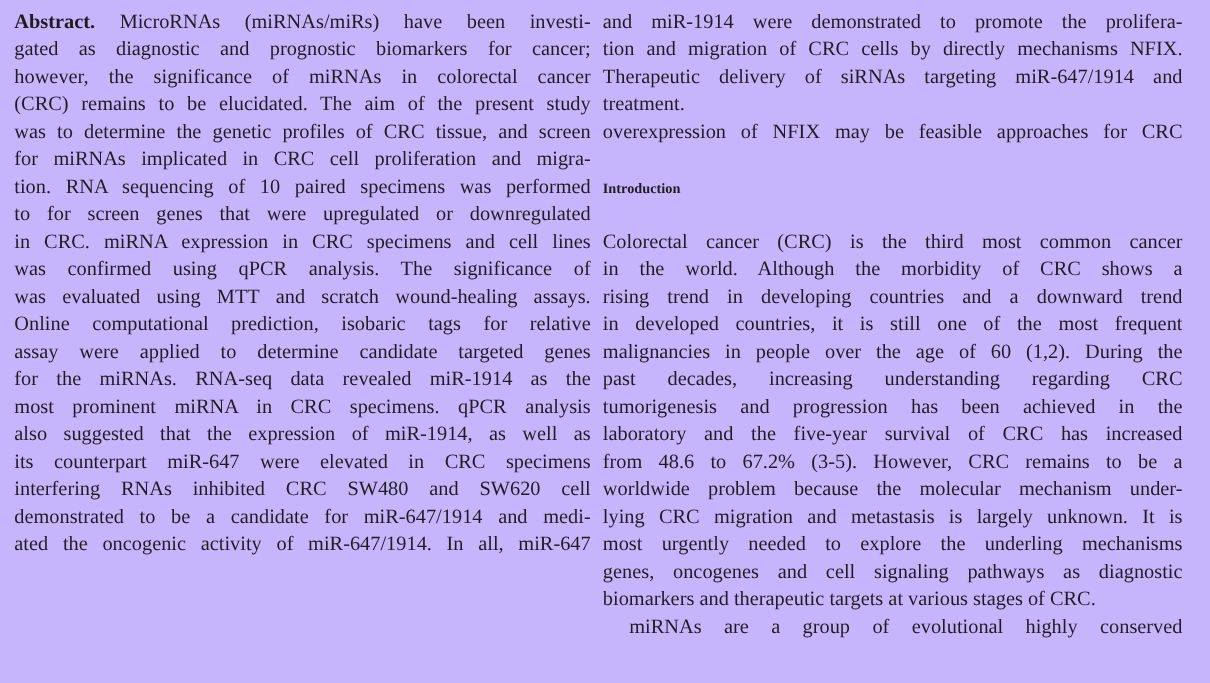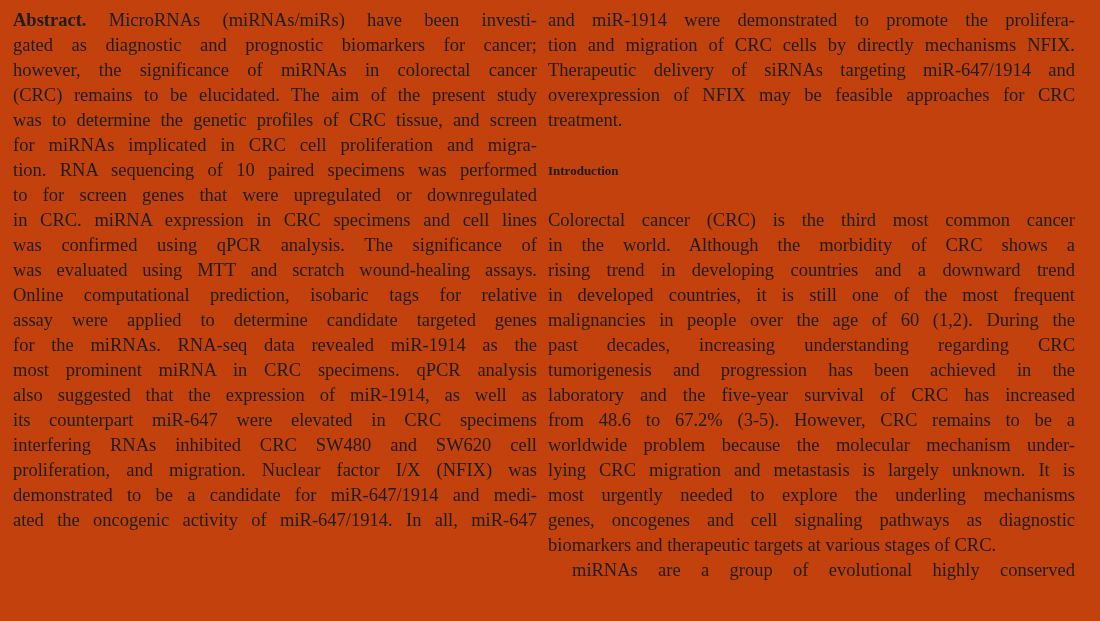--- a/index.html
+++ b/index.html
@@ -38,53 +38,52 @@
     font-weight: bold;
     text-align: left;
     text-align-last: left;
   }
 
   .bold { font-weight: bold; }
 </style>
 </head>
 <body>
 
-<div class="page" style="background: #c2410c; color: rgb(30, 30, 30);">
+<div class="page" style="background: #c4b5fd; color: rgb(30, 30, 30);">
 
   <div class="col col-left">
       <div class="line"><span class="bold">Abstract.</span> MicroRNAs (miRNAs/miRs) have been investi-</div>
       <div class="line">gated as diagnostic and prognostic biomarkers for cancer;</div>
       <div class="line">however, the significance of miRNAs in colorectal cancer</div>
       <div class="line">(CRC) remains to be elucidated. The aim of the present study</div>
       <div class="line">was to determine the genetic profiles of CRC tissue, and screen</div>
       <div class="line">for miRNAs implicated in CRC cell proliferation and migra-</div>
       <div class="line">tion. RNA sequencing of 10 paired specimens was performed</div>
       <div class="line">to for screen genes that were upregulated or downregulated</div>
       <div class="line">in CRC. miRNA expression in CRC specimens and cell lines</div>
       <div class="line">was confirmed using qPCR analysis. The significance of</div>
       <div class="line">was evaluated using MTT and scratch wound-healing assays.</div>
       <div class="line">Online computational prediction, isobaric tags for relative</div>
       <div class="line">assay were applied to determine candidate targeted genes</div>
       <div class="line">for the miRNAs. RNA-seq data revealed miR-1914 as the</div>
       <div class="line">most prominent miRNA in CRC specimens. qPCR analysis</div>
       <div class="line">also suggested that the expression of miR-1914, as well as</div>
       <div class="line">its counterpart miR-647 were elevated in CRC specimens</div>
       <div class="line">interfering RNAs inhibited CRC SW480 and SW620 cell</div>
-      <div class="line">proliferation, and migration. Nuclear factor I/X (NFIX) was</div>
       <div class="line">demonstrated to be a candidate for miR-647/1914 and medi-</div>
       <div class="line">ated the oncogenic activity of miR-647/1914. In all, miR-647</div>
     </div>
 
   <div class="col col-right">
     <div class="block">
         <div class="line">and miR-1914 were demonstrated to promote the prolifera-</div>
         <div class="line">tion and migration of CRC cells by directly mechanisms NFIX.</div>
         <div class="line">Therapeutic delivery of siRNAs targeting miR-647/1914 and</div>
+        <div class="line line-end">treatment.</div>
         <div class="line">overexpression of NFIX may be feasible approaches for CRC</div>
-        <div class="line line-end">treatment.</div>
       </div>
 
     <div class="spacer"></div>
 
     <div class="heading">Introduction</div>
 
     <div class="spacer"></div>
 
     <div class="block">
         <div class="line">Colorectal cancer (CRC) is the third most common cancer</div>

